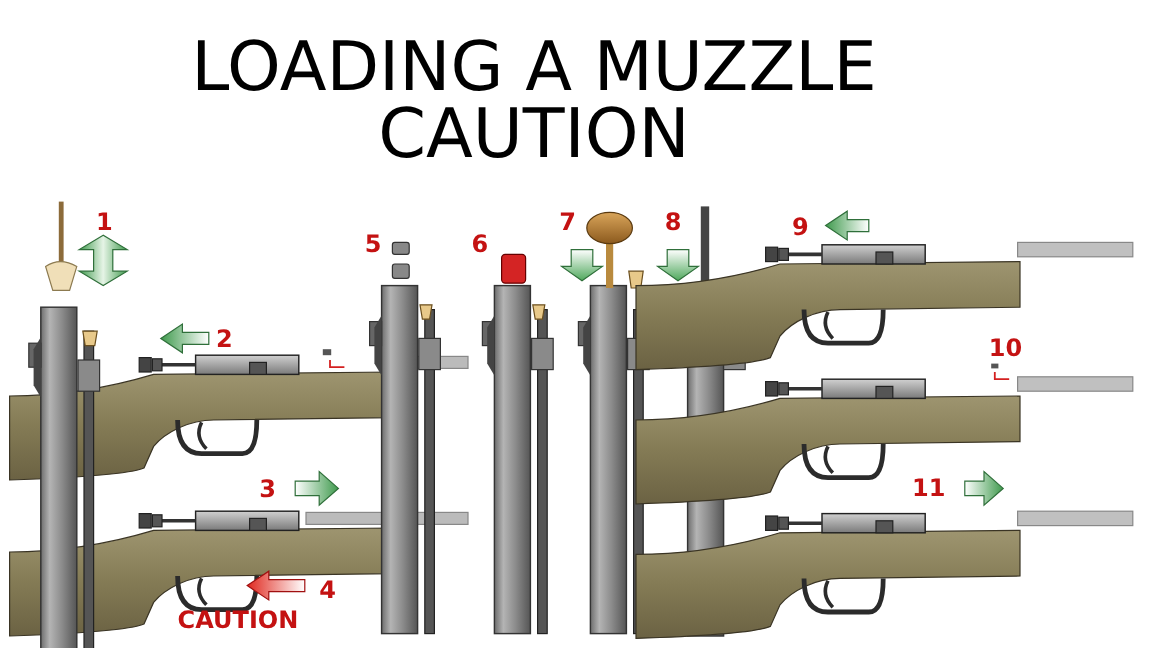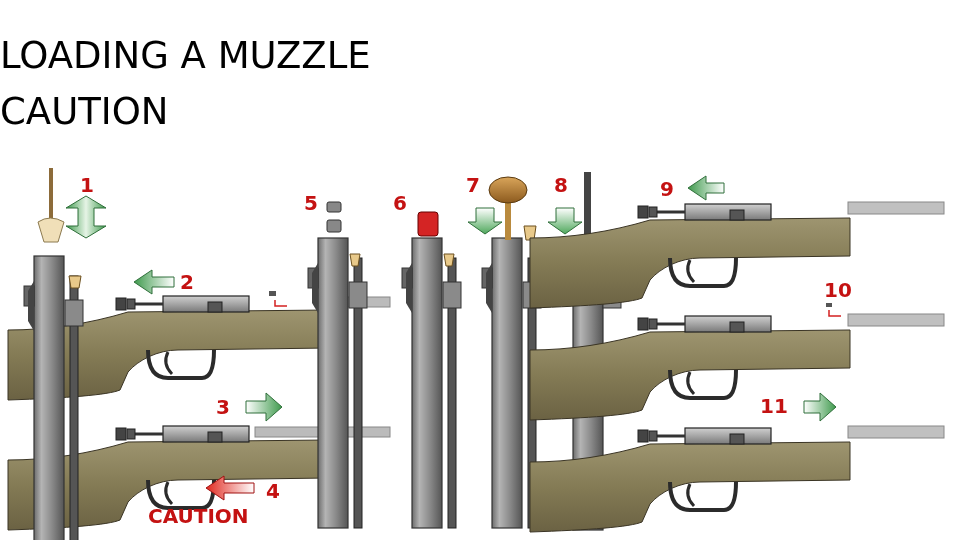--- a/index.html
+++ b/index.html
@@ -1,19 +1,19 @@
 <!DOCTYPE html>
 <html><head>
 <meta charset="utf-8">
 <style>
   html, body { margin:0; padding:0; }
   body { width:960px; height:540px; background:#ffffff; position:relative; overflow:hidden;
          font-family:"Liberation Sans", sans-serif; }
-  .title { position:absolute; left:0; width:890px; top:28px; 
-           font-family:"DejaVu Sans", "Liberation Sans", sans-serif; font-size:37px; line-height:56px;
+  .title { position:absolute; left:0; width:890px; top:28px; text-align:center;
+           font-family:"DejaVu Sans", "Liberation Sans", sans-serif; font-size:57px; line-height:56px;
            color:#000; letter-spacing:0px; }
   .title span { display:block; }
   svg { position:absolute; left:0; top:0; }
   .num { font-family:"DejaVu Sans", sans-serif; font-weight:bold; fill:#c41212; }
 </style>
 </head>
 <body>
 
 <div class="title">
   <span>LOADING A MUZZLE</span>

